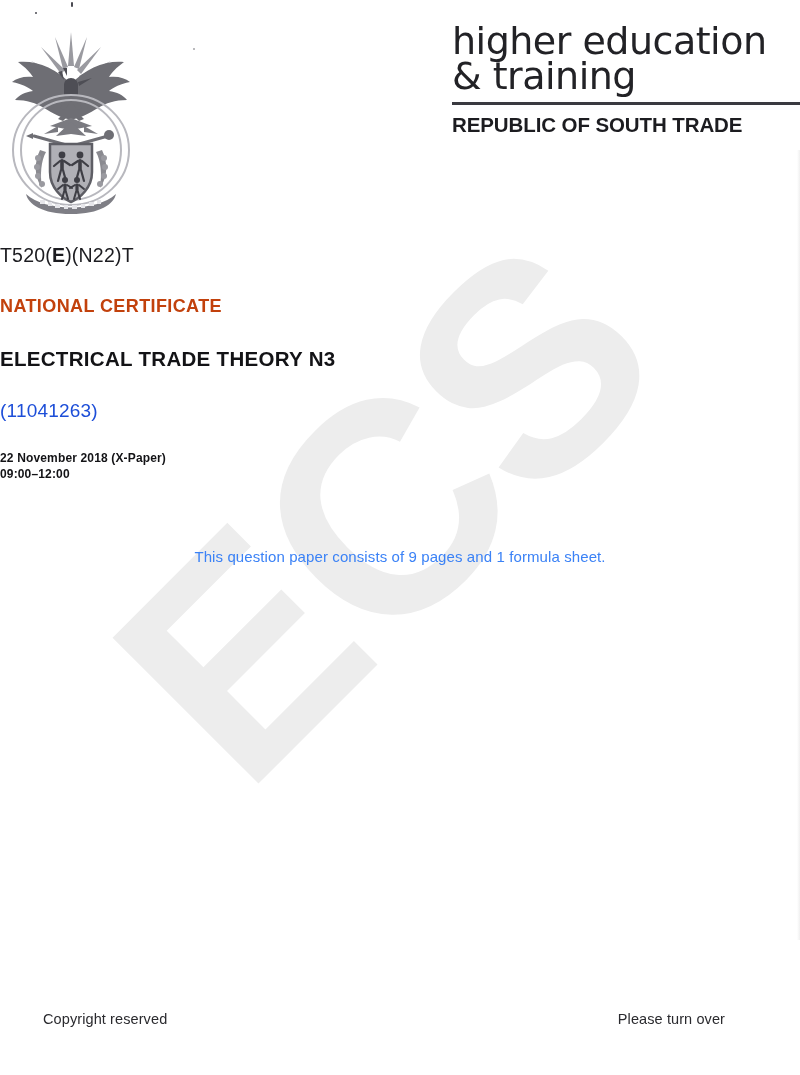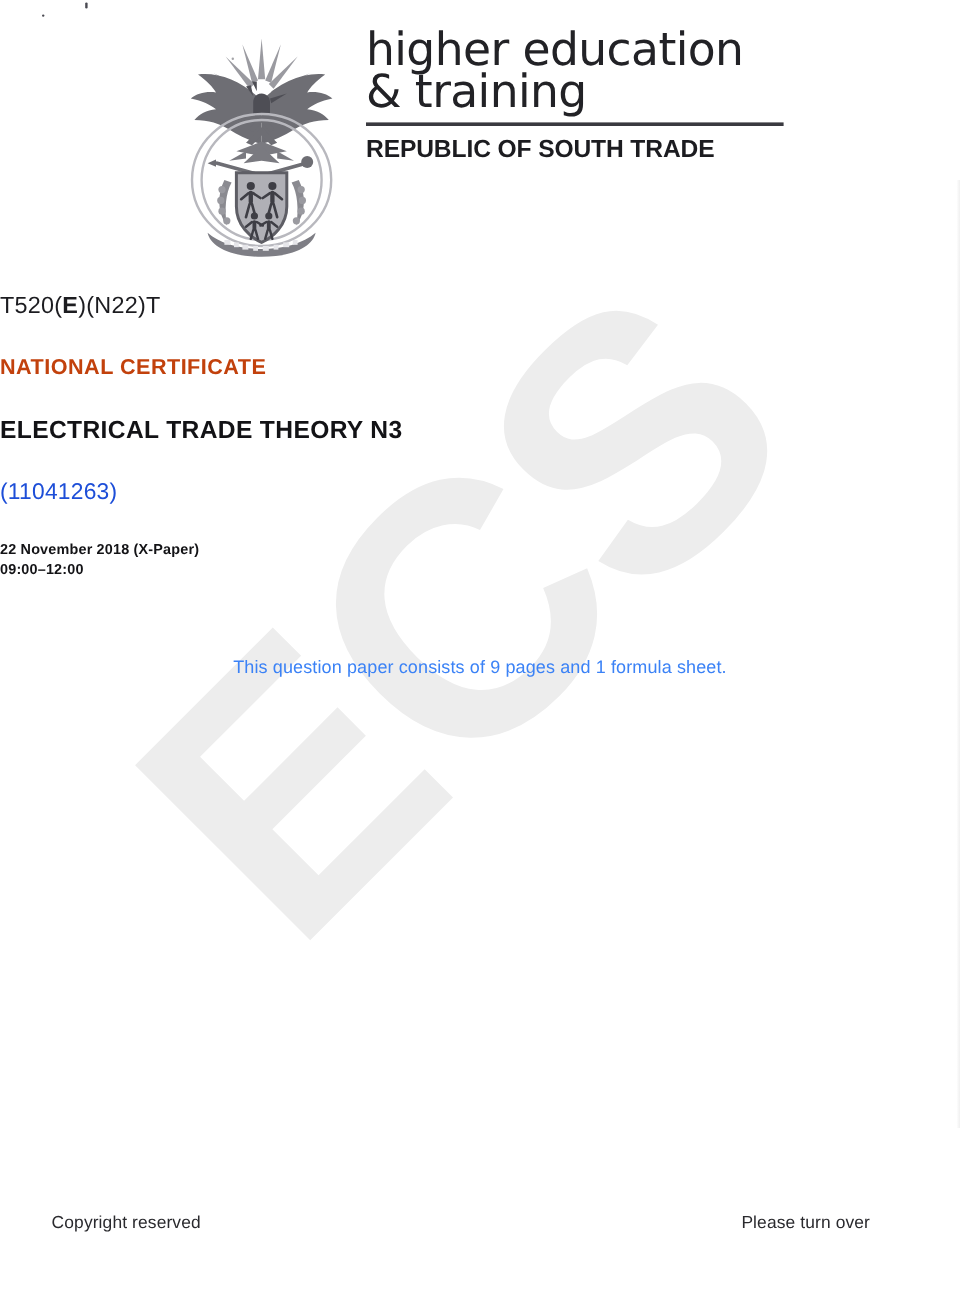--- a/index.html
+++ b/index.html
@@ -46,21 +46,21 @@
   }
   #watermark svg { display: block; width: 100%; height: 100%; }
 
   
   #letterhead {
     position: absolute;
     left: 0;
     top: 22px;
     width: 800px;
     display: flex;
-    justify-content: center;
+    justify-content: space-between;
     align-items: flex-start;
     z-index: 2;
   }
   #coat-of-arms {
     width: 142px;
     height: 196px;
     flex: none;
     margin-right: 16px;
   }
   #coat-of-arms svg { display: block; width: 100%; height: 100%; }

